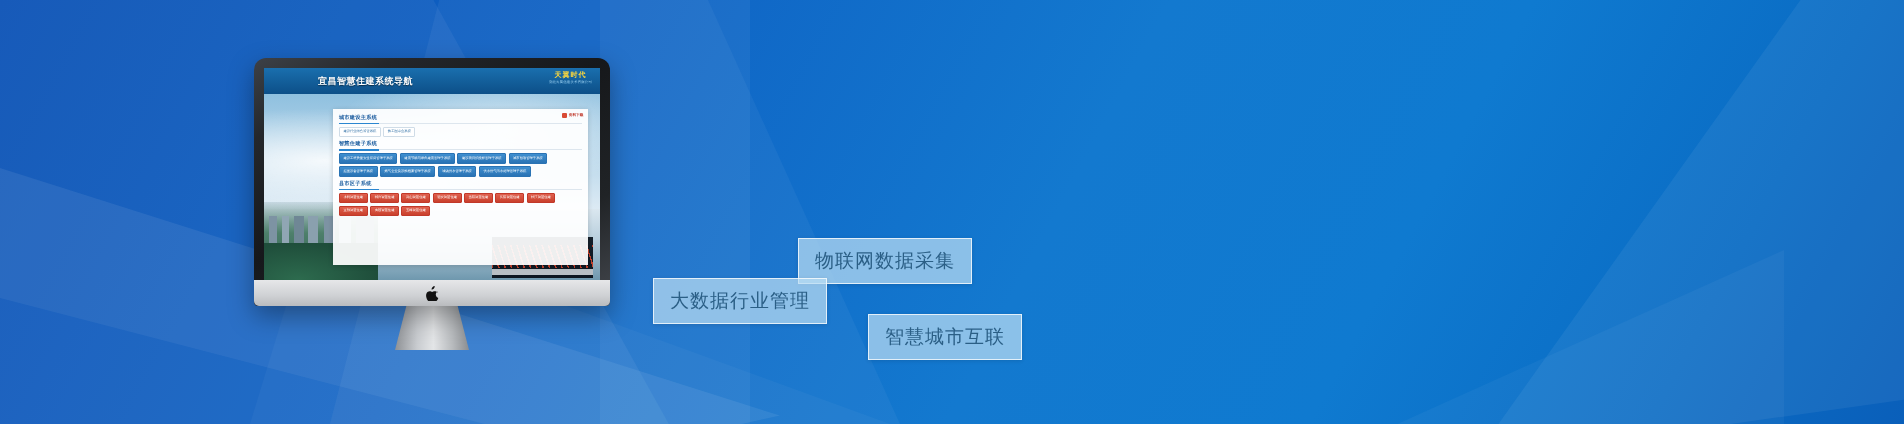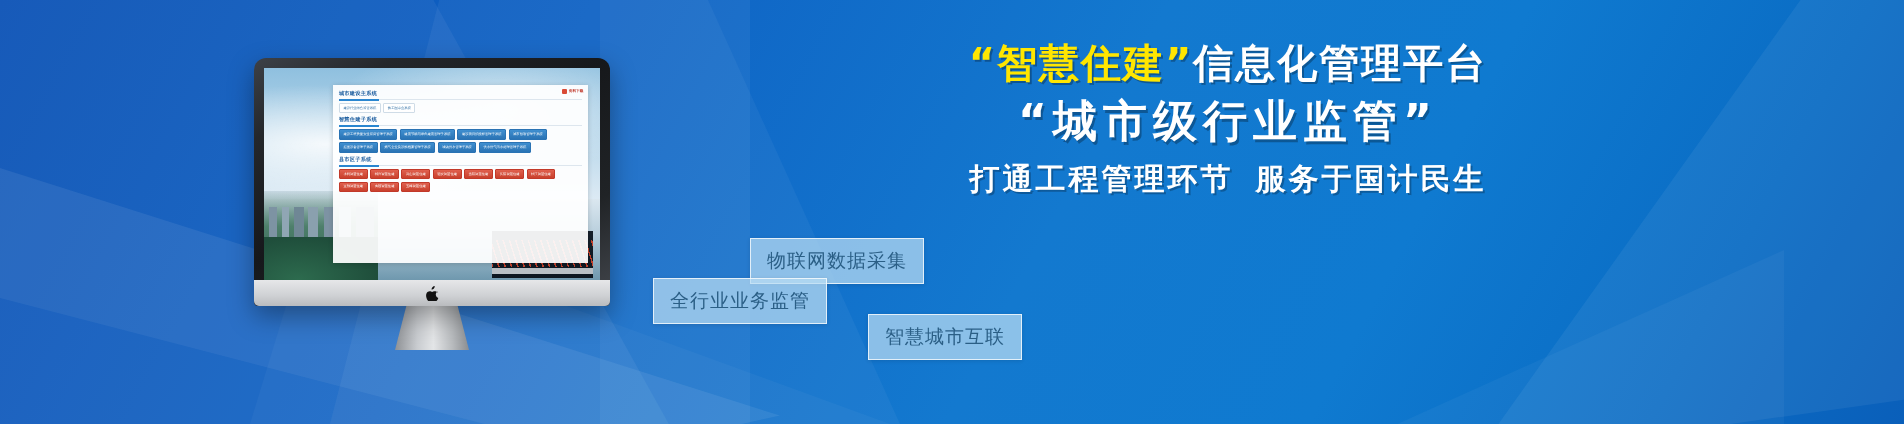--- a/index.html
+++ b/index.html
@@ -232,21 +232,21 @@
     position:absolute;
     background:rgba(186,220,242,.72);
     border:1px solid rgba(255,255,255,.75);
     color:#2b5f86;
     font-size:19px;
     letter-spacing:1px;
     padding:9px 16px;
     white-space:nowrap;
     box-shadow:0 1px 4px rgba(0,0,0,.12);
   }
-  .chip-1{left:750px;top:238px;font-family:Liberation Mono, monospace;}
+  .chip-1{left:798px;top:238px;font-family:Liberation Mono, monospace;}
   .chip-2{left:955px;top:240px;}
   .chip-3{left:653px;top:278px;}
   .chip-4{left:868px;top:292px;margin-top:22px;}
 </style>
 </head>
 <body>
 
 <div class="banner">
 
   <div class="bg-layer">
@@ -258,20 +258,27 @@
     <div class="poly poly-d"></div>
     <div class="poly poly-e"></div>
   </div>
 
   <div class="imac">
     <div class="imac-neck"></div>
     <div class="imac-bezel">
       <div class="imac-screen">
 
         <div class="portal">
+          <div class="portal-top">
+            <span class="portal-title">宜昌智慧住建系统导航</span>
+            <span class="portal-logo">
+              <span class="lg-main">天翼时代</span>
+              <span class="lg-sub">湖北天翼信息技术有限公司</span>
+            </span>
+          </div>
 
           <div class="portal-body">
             <div class="sky"></div>
             <div class="cityscape"></div>
             <div class="bridge"></div>
 
             <div class="panel">
               <div class="dl-badge">
                 <span class="dl-ico"></span>
                 <span>资料下载</span>
@@ -323,27 +330,18 @@
 
       </div>
       <div class="imac-chin">
         <svg class="apple-logo" viewBox="0 0 26 31">
           <path fill="#111" d="M17.6 0c.1 1.9-.6 3.7-1.8 5-1.2 1.4-3 2.4-4.8 2.3-.2-1.8.7-3.7 1.8-4.9C14.1 1 16 .1 17.6 0zm5.9 11.2c-2.6 1.6-4.1 4.4-3.6 7.6.4 3 2.6 5.3 5.1 6.2-.6 1.7-1.3 3.2-2.4 4.6-1.3 1.7-2.7 3.4-4.8 3.4-2 0-2.7-1.2-5-1.2s-3.1 1.2-5 1.2c-2.1.1-3.7-1.8-5-3.5C.3 25.9-1.6 19.3 1 14.7c1.3-2.3 3.6-3.8 6.2-3.8 2 0 3.8 1.3 5 1.3 1.2 0 3.5-1.6 5.9-1.4 1 .1 3.8.4 5.6 3.1z"></path>
         </svg>
       </div>
     </div>
   </div>
 
-  <div class="copy">
-    <div class="line1">
-      <span class="hl">“智慧住建”</span><span class="wt">信息化管理平台</span>
-    </div>
-    <div class="line2">“城市级行业监管”</div>
-    <div class="line3">
-      <span>打通工程管理环节</span><span class="gap"></span><span>服务于国计民生</span>
-    </div>
-  </div>
 
   <div class="chip chip-1">物联网数据采集</div>
-  <div class="chip chip-3">全行业业务监管</div>
+  <div class="chip chip-3">大数据行业管理</div>
   <div class="chip chip-4">智慧城市互联</div>
 
 </div>
 
 </body></html>

